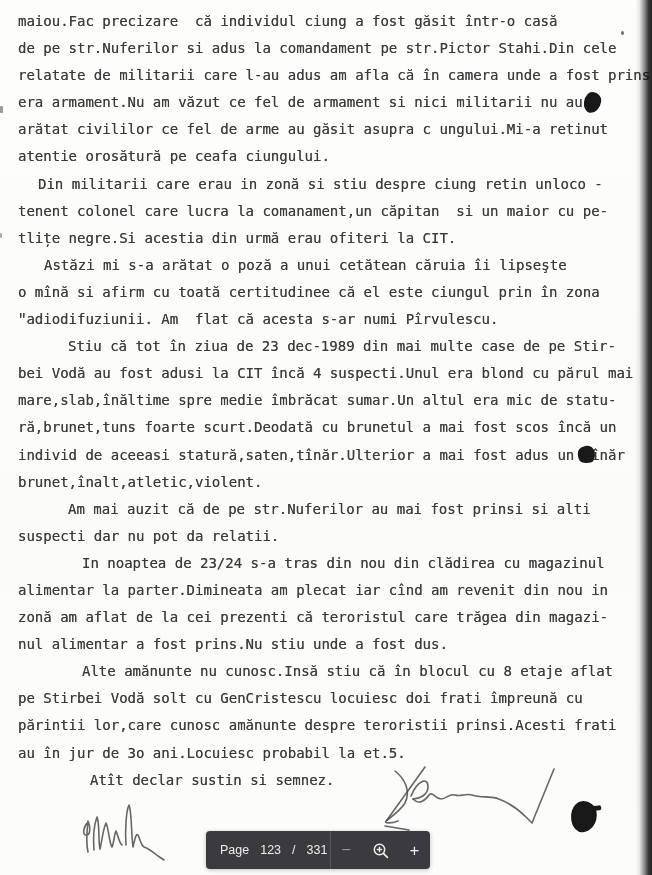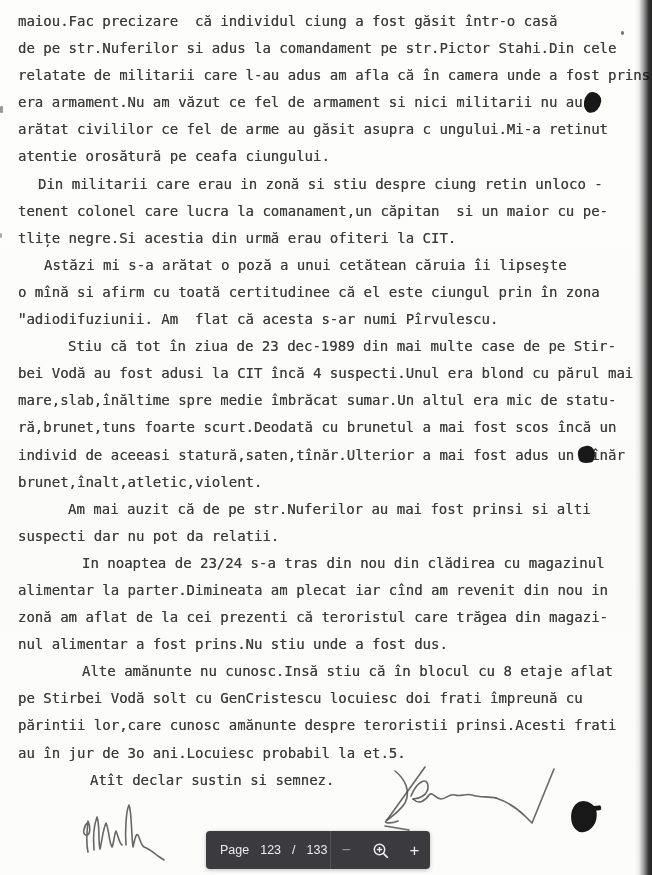--- a/index.html
+++ b/index.html
@@ -118,21 +118,21 @@
   <div class="speck speck-2"></div>
   <div class="speck speck-3"></div>
   <div class="edge-shadow"></div>
 </div>
 
 <div class="toolbar">
   <div class="tb-left">
     <span>Page</span>
     <span class="page-num">123</span>
     <span>/</span>
-    <span>133</span>
+    <span>331</span>
   </div>
   <div class="tb-divider"></div>
   <div class="tb-right">
     <button class="tb-btn minus">−</button>
     <button class="tb-btn">
       <svg width="17" height="17" viewBox="0 0 17 17">
         <circle cx="7.5" cy="7.5" r="5.2" stroke="#ededed" stroke-width="1.5" fill="none"></circle>
         <line x1="11.6" y1="11.6" x2="15.4" y2="15.4" stroke="#ededed" stroke-width="1.7" stroke-linecap="round"></line>
         <line x1="7.5" y1="5.3" x2="7.5" y2="9.7" stroke="#ededed" stroke-width="1.3" stroke-linecap="round"></line>
         <line x1="5.3" y1="7.5" x2="9.7" y2="7.5" stroke="#ededed" stroke-width="1.3" stroke-linecap="round"></line>

